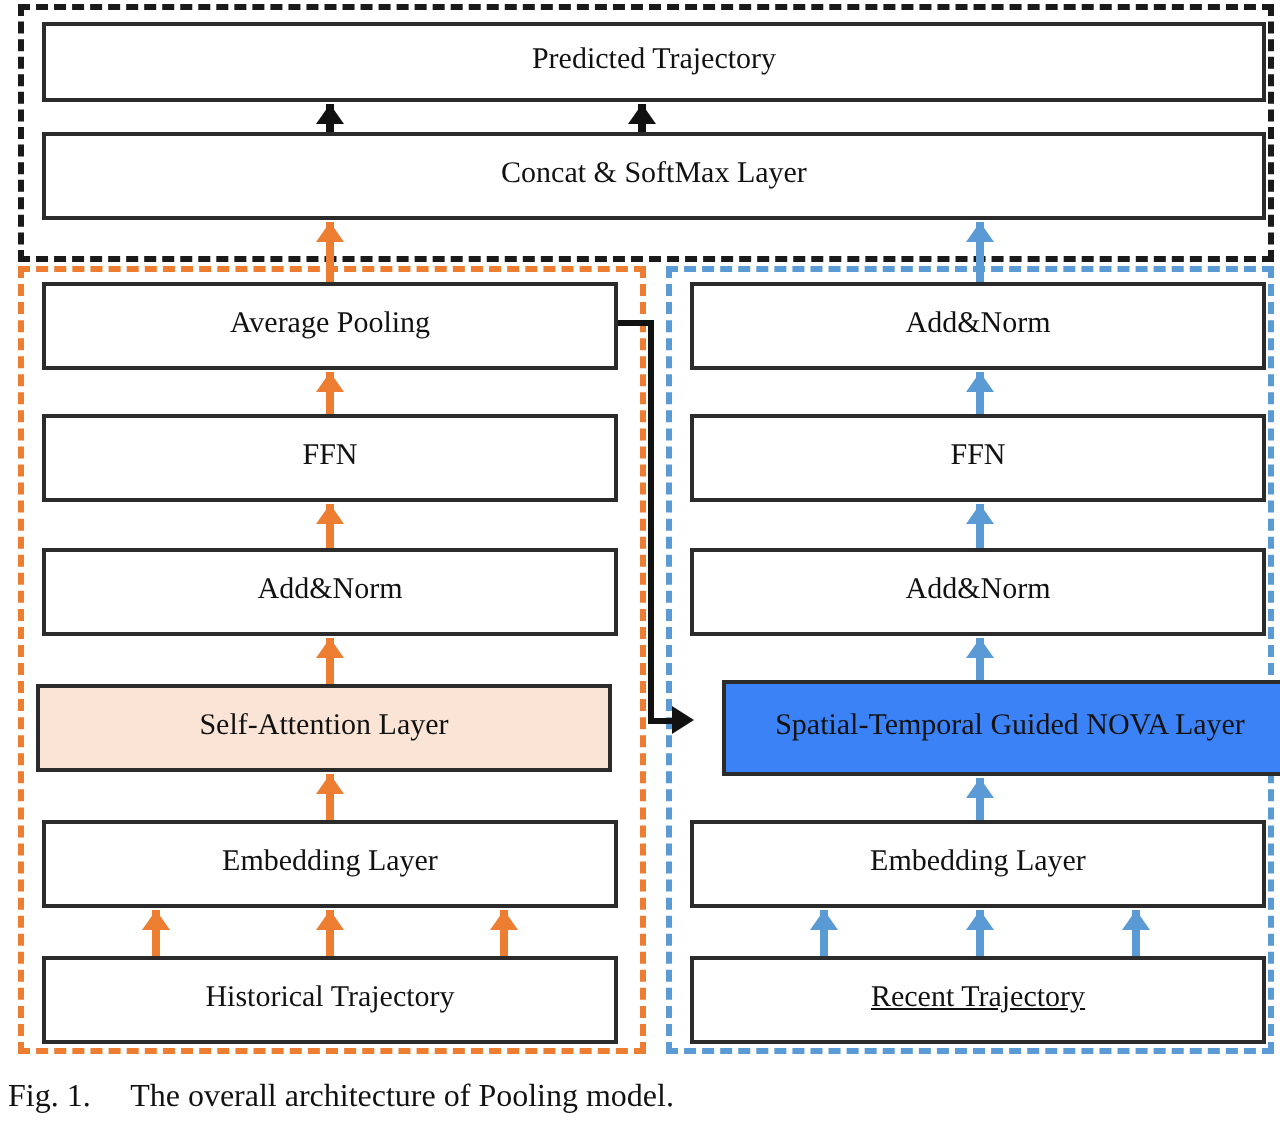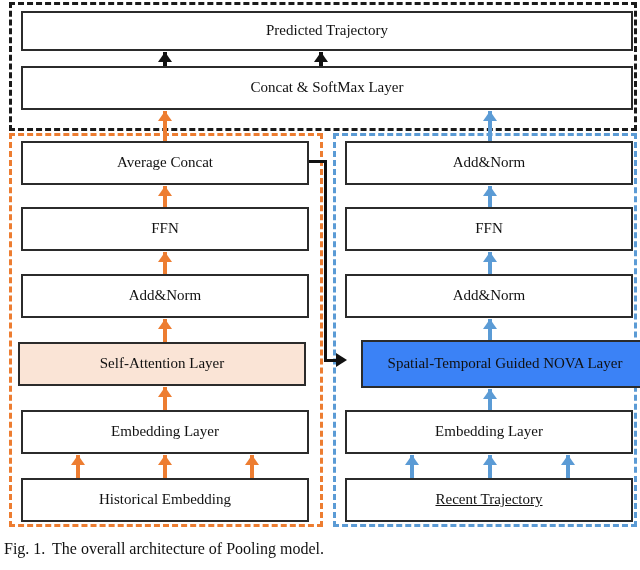--- a/index.html
+++ b/index.html
@@ -95,21 +95,21 @@
     border-top: 7px solid transparent;
     border-bottom: 7px solid transparent;
     border-left: 11px solid #111111;
   }
 
   
   #caption {
     position: absolute; left: 4px; top: 540px; width: 630px;
     font-size: 16px; color: #111111; white-space: nowrap;
   }
-  #caption .fignum { margin-right: 3px; }
+  #caption .fignum { margin-right: 16px; }
 </style>
 </head>
 <body>
 
 <div id="figure">
 
   <div id="outer-dash" class="dash-group"></div>
   <div id="left-dash" class="dash-group"></div>
   <div id="right-dash" class="dash-group"></div>
 
@@ -134,21 +134,21 @@
     <div class="head"></div>
     <div class="shaft" style="height:30px;"></div>
   </div>
 
   <div class="arrow-up blue" style="left:483px; top:111px; height:30px;">
     <div class="head"></div>
     <div class="shaft" style="height:30px;"></div>
   </div>
 
   <div id="box-avgpool" class="node">
-    <span>Average Concat</span>
+    <span>Average Pooling</span>
   </div>
 
   <div class="arrow-up orange" style="left:158px; top:186px; height:21px;">
     <div class="head"></div>
     <div class="shaft" style="height:21px;"></div>
   </div>
 
   <div id="box-ffn-l" class="node">
     <span>FFN</span>
   </div>
@@ -187,21 +187,21 @@
   <div class="arrow-up orange" style="left:158px; top:455px; height:23px;">
     <div class="head"></div>
     <div class="shaft" style="height:23px;"></div>
   </div>
   <div class="arrow-up orange" style="left:245px; top:455px; height:23px;">
     <div class="head"></div>
     <div class="shaft" style="height:23px;"></div>
   </div>
 
   <div id="box-hist" class="node">
-    <span>Historical Embedding</span>
+    <span>Historical Trajectory</span>
   </div>
 
   <div id="box-addnorm-r2" class="node">
     <span>Add&amp;Norm</span>
   </div>
 
   <div class="arrow-up blue" style="left:483px; top:186px; height:21px;">
     <div class="head"></div>
     <div class="shaft" style="height:21px;"></div>
   </div>

